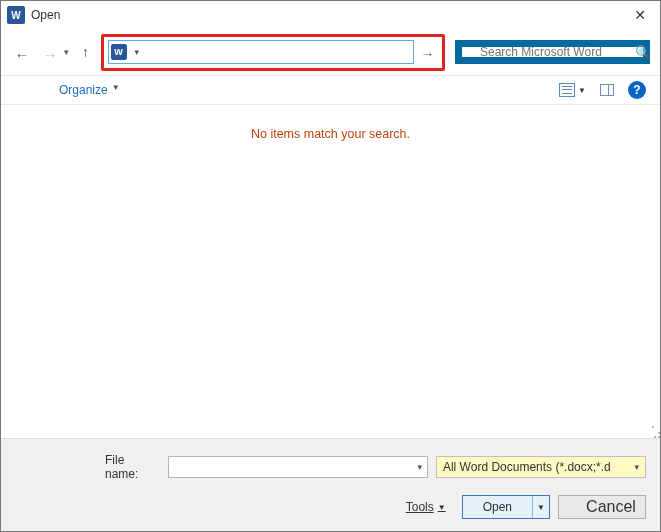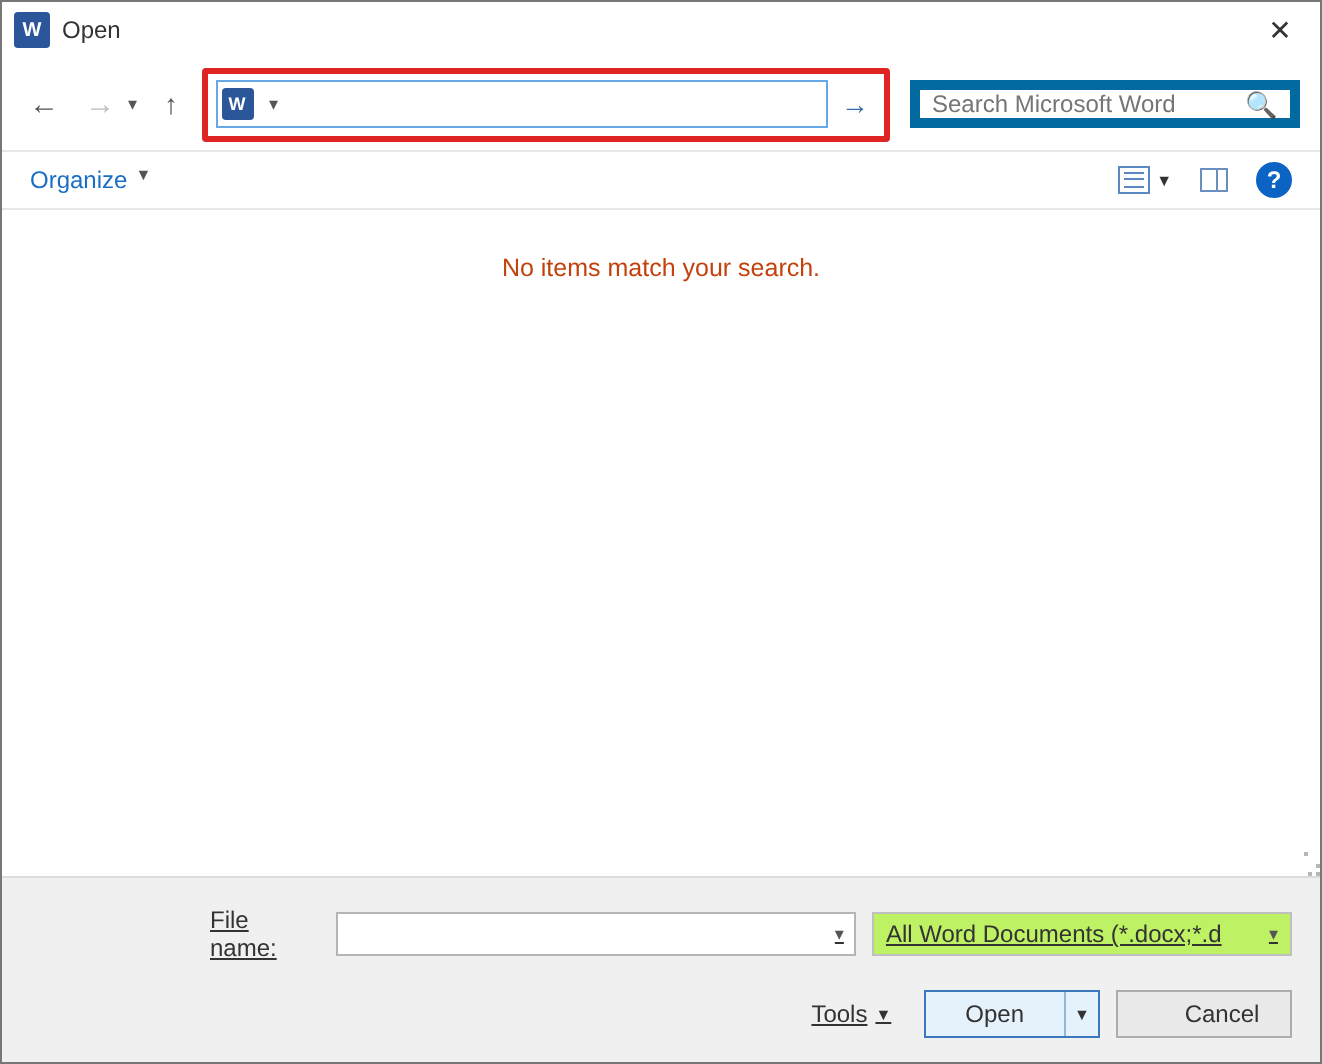--- a/index.html
+++ b/index.html
@@ -16,55 +16,55 @@
   .nav-chev { font-size: 9px; color: #555; margin-left: -3px; margin-right: 2px; }
   .nav-up { width: 18px; height: 18px; display: flex; align-items: center; justify-content: center; color: #555; font-size: 14px; }
 
   .addr-highlight { border: 3px solid #e02424; padding: 3px 4px 4px 4px; display: flex; align-items: center; gap: 4px; border-radius: 2px; }
   .addr-box { display: flex; align-items: center; border: 1px solid #69a8e6; background: #fff; height: 24px; width: 306px; padding: 0 2px; }
   .addr-box .word-icon-sm { width: 16px; height: 16px; background: #2b579a; color: #fff; display: flex; align-items: center; justify-content: center; font-size: 9px; font-weight: bold; border-radius: 2px; margin-right: 4px; }
   .addr-input { border: none; outline: none; flex: 1; font-size: 12px; background: transparent; }
   .addr-chev { font-size: 9px; color: #555; padding: 0 4px; }
   .addr-go { width: 20px; height: 20px; display: flex; align-items: center; justify-content: center; color: #3a6ea5; font-size: 14px; }
 
-  .search-box { flex: 1; max-width: 195px; border: 5px solid #0369a1; height: 24px; display: flex; align-items: center; padding: 0 6px; margin-left: auto; }
+  .search-box { flex: 1; max-width: 195px; border: 7px solid #0369a1; height: 24px; display: flex; align-items: center; padding: 0 18px; margin-left: auto; }
   .search-box input { border: none; outline: none; flex: 1; font-size: 12px; color: #888; background: transparent; }
   .search-icon { font-size: 13px; color: #777; }
 
   .toolbar { height: 30px; border-bottom: 1px solid #e8e8e8; border-top: 1px solid #e8e8e8; display: flex; align-items: center; padding: 0 14px; background:#fafafa00; }
-  .toolbar-left { color: #1a6fc4; display: flex; align-items: flex-start; gap: 4px; }
+  .toolbar-left { color: #1a6fc4; display: flex; align-items: flex-start; gap: 4px; margin-left: 44px; }
   .toolbar-left .chev { font-size: 8px; color: #555; }
   .toolbar-right { margin-left: auto; display: flex; align-items: center; gap: 14px; }
   .view-btn { display:flex; align-items:center; gap:3px; color:#3063a5; }
   .view-icon-box { width:16px; height:14px; border:1px solid #5a89c2; display:flex; flex-direction:column; justify-content:space-around; padding:1px 2px;}
   .view-icon-box span{ display:block; height:1px; background:#5a89c2;}
   .pane-icon { width:14px; height:12px; border:1px solid #6a8fbf; position:relative;}
   .pane-icon::after{content:"";position:absolute;left:55%;top:0;bottom:0;width:1px;background:#6a8fbf;}
   .help-icon { width: 18px; height: 18px; border-radius: 50%; background: #0b63c4; color: #fff; display: flex; align-items: center; justify-content: center; font-size: 12px; font-weight: bold; }
 
   .content { height: 330px; display: flex; align-items: flex-start; justify-content: center; padding-top: 22px; color: #c2410c; font-size: 12.5px; }
 
   .resize-grip { position:absolute; right:5px; bottom:102px; width:18px; height:18px; display:flex; align-items:flex-end; justify-content:flex-end; }
   .resize-grip div{ width:2px;height:2px;background:#b7b7b7; margin:1px; }
   .grip-wrap{display:grid;grid-template-columns:repeat(3,4px);grid-template-rows:repeat(3,4px);}
   .grip-wrap span{width:2px;height:2px;background:#b8b8b8;align-self:end;justify-self:end;} .g2{grid-column:2;grid-row:2;} .g4{grid-column:1;grid-row:3;} .g5{grid-column:2;grid-row:3;}
 
   .footer { position: absolute; left: 0; right: 0; bottom: 0; height: 93px; background: #f0f0f0; border-top: 1px solid #ddd; padding: 14px 14px 10px 14px; }
-  .footer-row1 { display: flex; align-items: center; gap: 8px; text-decoration: underline; }
+  .footer-row1 { display: flex; align-items: center; gap: 8px; }
   .fn-label { margin-left: 90px; color: #333; }
   .fn-input { width: 262px; height: 22px; border: 1px solid #b5b5b5; background: #fff; display:flex; align-items:center; }
   .fn-input input { flex:1; border:none; outline:none; padding:0 4px; font-size:12px; background:transparent;}
   .fn-chev { font-size: 9px; color: #555; padding: 0 5px; }
-  .filter-box { width: 212px; height: 22px; border: 1px solid #c0c0c0; background: #bef264; display: flex; align-items: center; padding: 0 6px; font-size: 12px; overflow: hidden; white-space: nowrap; }
+  .filter-box { width: 212px; height: 22px; border: 1px solid #c0c0c0; background: #fef9c3; display: flex; align-items: center; padding: 0 6px; font-size: 12px; overflow: hidden; white-space: nowrap; }
   .filter-box .chev { margin-left:auto; font-size:9px; color:#555; }
 
   .footer-row2 { display: flex; align-items: center; justify-content: flex-end; gap: 8px; margin-top: 14px; }
   .tools { display: flex; align-items: center; gap: 4px; margin-right: 8px; text-decoration: underline; }
   .tools .chev { font-size: 8px; color: #333; }
-  .btn { height: 24px; border: 1px solid #adadad; background: #e9e9e9; display: flex; align-items: center; justify-content: center; font-size: 12px; padding-left: 18px; }
+  .btn { height: 24px; border: 1px solid #adadad; background: #e9e9e9; display: flex; align-items: center; justify-content: center; font-size: 16px; padding-left: 18px; }
   .btn-open { border:1px solid #3b79bd; background:#e5f1fb; display:flex; height:24px; }
   .btn-open .lbl { padding: 0 20px; border-right: 1px solid #8fb6db; display:flex; align-items:center; }
   .btn-open .split { width: 16px; display: flex; align-items: center; justify-content: center; font-size: 8px; color:#333; }
   .btn-cancel { width: 88px; }
 </style>
 </head>
 <body>
 
 <div class="titlebar">
   <div class="word-icon">W</div>

